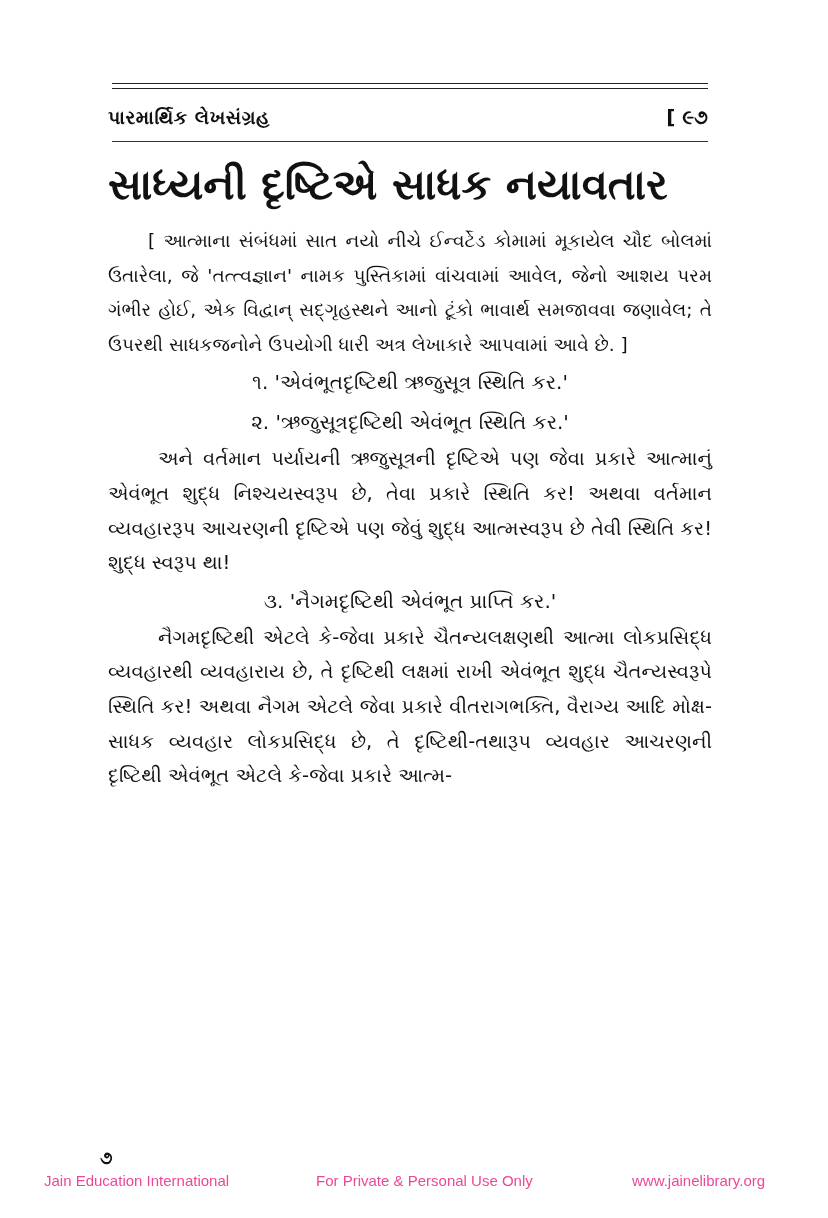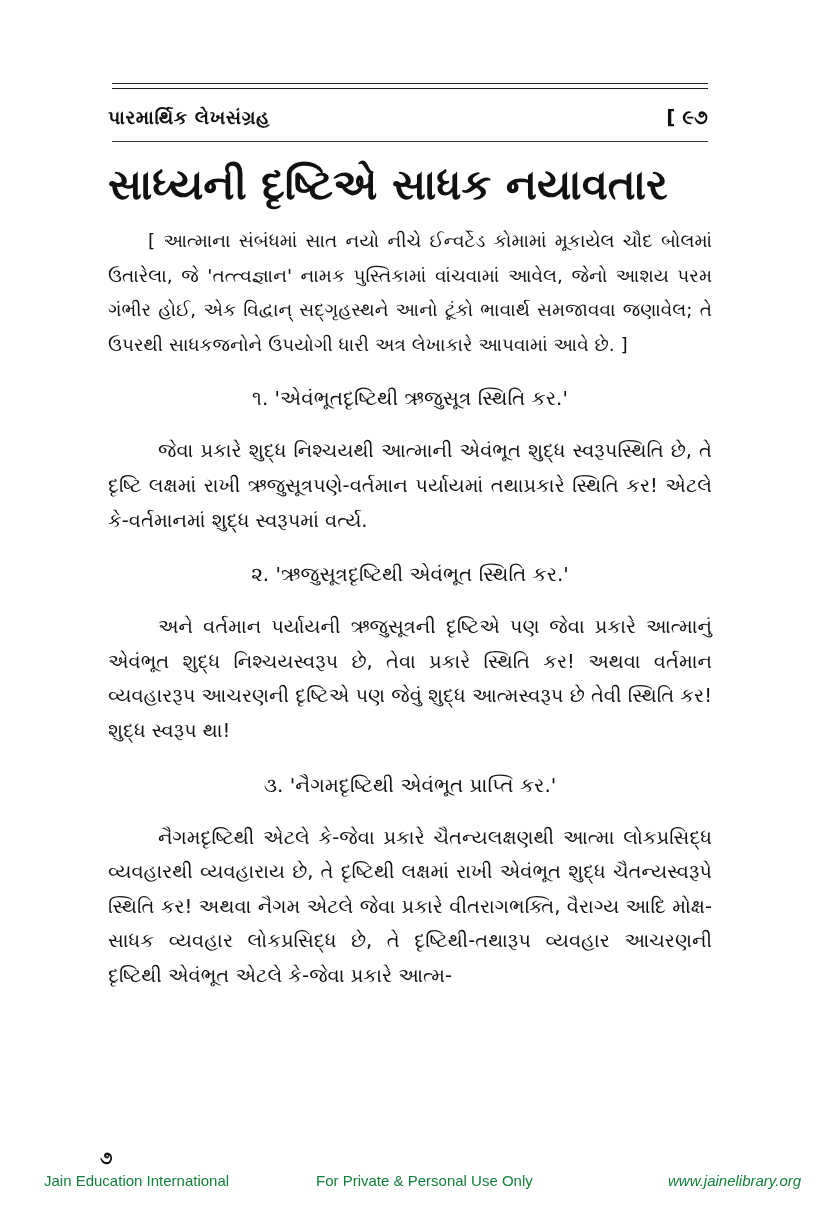--- a/index.html
+++ b/index.html
@@ -29,52 +29,51 @@
       font-size: 42px; font-weight: bold; line-height: 70px;
     }
     .body {
       position: absolute; left: 0; top: 224px; width: 604px;
       font-size: 19.5px; line-height: 34.6px;
     }
     .para { text-align: justify; text-align-last: left; margin: 0; }
     .para.indent { text-indent: 50px; }
     .para.intro { text-indent: 40px; font-size: 18.5px; line-height: 34.6px; }
     .heading {
-      text-align: center; margin: 16px; font-size: 20px; line-height: 40px;
+      text-align: center; margin: 0; font-size: 20px; line-height: 40px;
     }
     .folio {
       position: absolute; left: 100px; top: 1147px; font-size: 18px; font-weight: bold;
     }
     .footer {
       position: absolute; left: 0; top: 1172px; width: 828px; height: 26px;
-      font-family: "Liberation Sans", sans-serif; font-size: 15px; color: #15803d;
+      font-family: "Liberation Sans", sans-serif; font-size: 15px; color: #ec4899;
     }
     .footer span { position: absolute; top: 0; }
     .f1 { left: 44px; }
     .f2 { left: 316px; }
-    .f3 { left: 668px; font-style: italic; }
+    .f3 { left: 632px; }
   </style>
 </head>
 <body>
 
 <div class="page">
   <div class="rule-double"></div>
   <div class="running-head">
     <span class="running-title">પારમાર્થિક લેખસંગ્રહ</span>
     <span class="page-num">[ ૯૭</span>
   </div>
   <div class="rule-single"></div>
 
   <div class="title">સાધ્યની દૃષ્ટિએ સાધક નયાવતાર</div>
 
   <div class="body">
     <p class="para intro">[ આત્માના સંબંધમાં સાત નયો નીચે ઈન્વર્ટેડ કોમામાં મૂકાયેલ ચૌદ બોલમાં ઉતારેલા, જે 'તત્ત્વજ્ઞાન' નામક પુસ્તિકામાં વાંચવામાં આવેલ, જેનો આશય પરમ ગંભીર હોઈ, એક વિદ્વાન્ સદ્ગૃહસ્થને આનો ટૂંકો ભાવાર્થ સમજાવવા જણાવેલ; તે ઉપરથી સાધકજનોને ઉપયોગી ધારી અત્ર લેખાકારે આપવામાં આવે છે. ]</p>
 
     <p class="heading">૧. 'એવંભૂતદૃષ્ટિથી ઋજુસૂત્ર સ્થિતિ કર.'</p>
-    <p class="para indent">જેવા પ્રકારે શુદ્ધ નિશ્ચયથી આત્માની એવંભૂત શુદ્ધ સ્વરૂપસ્થિતિ છે, તે દૃષ્ટિ લક્ષમાં રાખી ઋજુસૂત્રપણે-વર્તમાન પર્યાયમાં તથાપ્રકારે સ્થિતિ કર! એટલે કે-વર્તમાનમાં શુદ્ધ સ્વરૂપમાં વર્ત્ય.</p>
 
     <p class="heading">૨. 'ઋજુસૂત્રદૃષ્ટિથી એવંભૂત સ્થિતિ કર.'</p>
     <p class="para indent">અને વર્તમાન પર્યાયની ઋજુસૂત્રની દૃષ્ટિએ પણ જેવા પ્રકારે આત્માનું એવંભૂત શુદ્ધ નિશ્ચયસ્વરૂપ છે, તેવા પ્રકારે સ્થિતિ કર! અથવા વર્તમાન વ્યવહારરૂપ આચરણની દૃષ્ટિએ પણ જેવું શુદ્ધ આત્મસ્વરૂપ છે તેવી સ્થિતિ કર! શુદ્ધ સ્વરૂપ થા!</p>
 
     <p class="heading">૩. 'નૈગમદૃષ્ટિથી એવંભૂત પ્રાપ્તિ કર.'</p>
     <p class="para indent">નૈગમદૃષ્ટિથી એટલે કે-જેવા પ્રકારે ચૈતન્યલક્ષણથી આત્મા લોકપ્રસિદ્ધ વ્યવહારથી વ્યવહારાય છે, તે દૃષ્ટિથી લક્ષમાં રાખી એવંભૂત શુદ્ધ ચૈતન્યસ્વરૂપે સ્થિતિ કર! અથવા નૈગમ એટલે જેવા પ્રકારે વીતરાગભક્તિ, વૈરાગ્ય આદિ મોક્ષ-સાધક વ્યવહાર લોકપ્રસિદ્ધ છે, તે દૃષ્ટિથી-તથારૂપ વ્યવહાર આચરણની દૃષ્ટિથી એવંભૂત એટલે કે-જેવા પ્રકારે આત્મ-</p>
   </div>
 </div>
 
 <div class="folio">૭</div>

